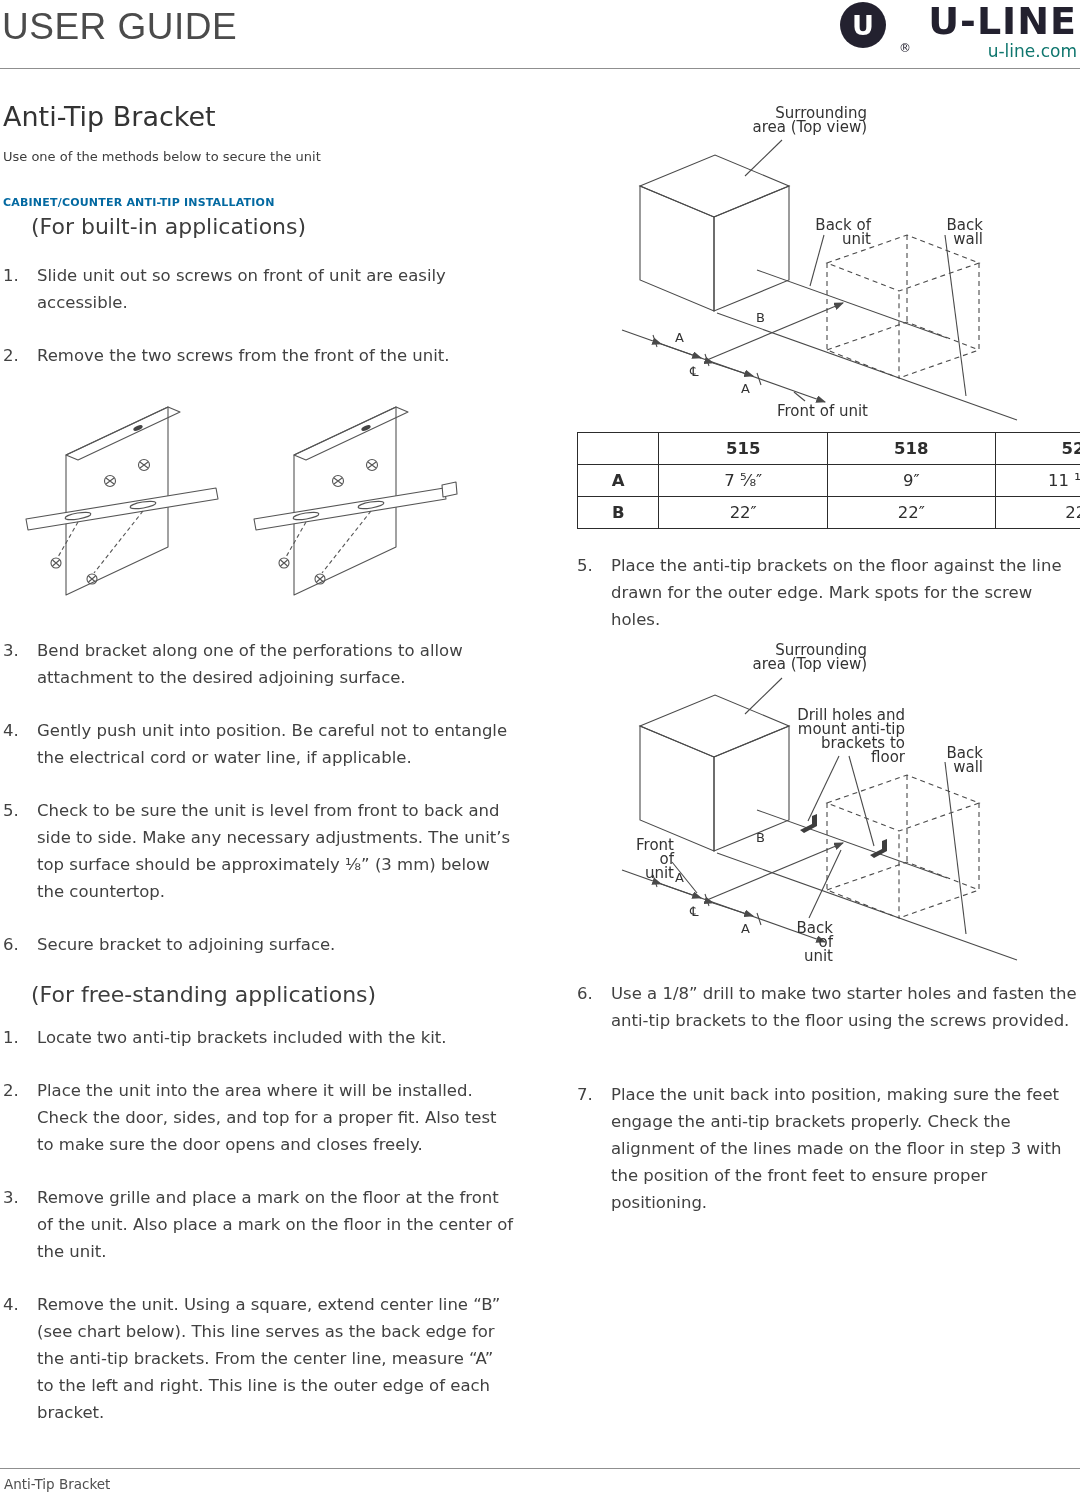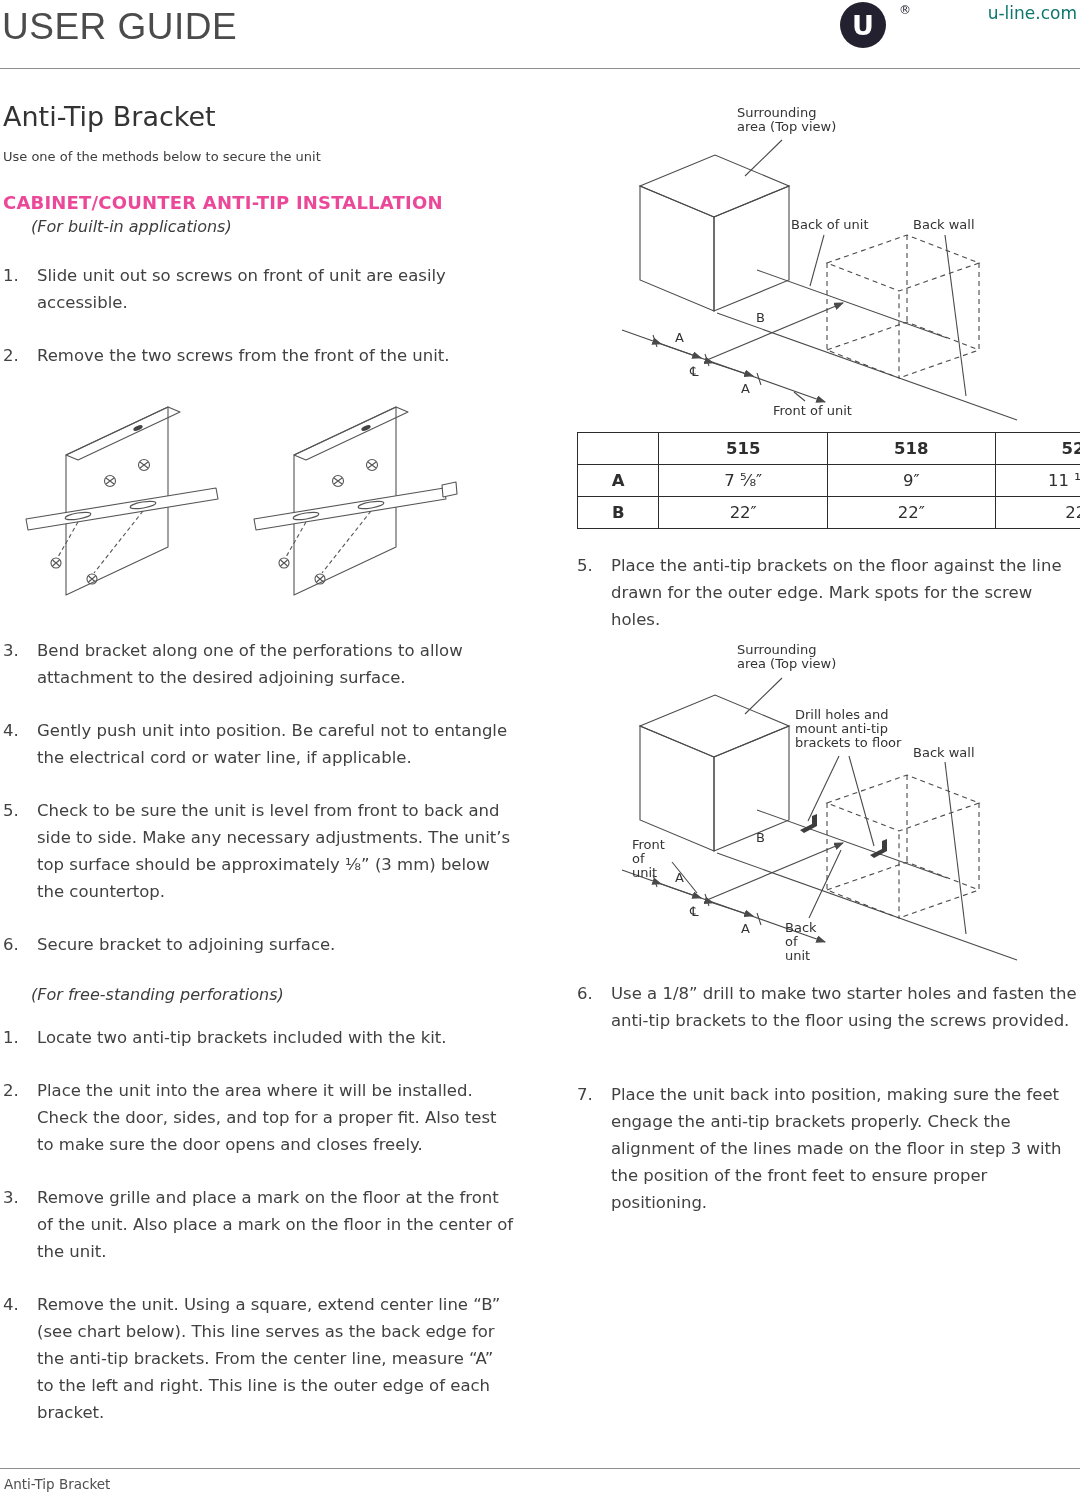--- a/index.html
+++ b/index.html
@@ -25,36 +25,36 @@
     font-size:38px; font-weight:bold; color:#23212f; letter-spacing:1px; line-height:38px;
     text-align:right; font-family:"DejaVu Sans",sans-serif;
   }
   .brand-sub { display:flex; justify-content:space-between; align-items:flex-start; margin-top:1px; }
   .reg { font-size:12px; color:#23212f; }
   .brand-site { font-size:17px; color:#0f766e; }
   
   .left-col { position:absolute; left:3px; top:100px; width:512px; }
   .page-title { font-size:27px; font-weight:400; color:#333; line-height:34px; margin-bottom:12px; }
   .page-subtitle { font-size:13px; line-height:22px; color:#3d3d3d; margin-bottom:24px; }
-  .section-heading { font-size:18px; font-weight:bold; color:#ec4899; line-height:21px; margin-bottom:3px; letter-spacing:0.2px; }
+  .section-heading { font-size:11px; font-weight:bold; color:#0369a1; line-height:21px; margin-bottom:3px; letter-spacing:0.2px; }
   .section-heading.second { margin-top:6px; }
-  .section-subheading { font-size:16px; line-height:22px; color:#3d3d3d; padding-left:28px; margin-bottom:24px;font-style:italic; }
+  .section-subheading { font-size:22px; line-height:22px; color:#3d3d3d; padding-left:28px; margin-bottom:24px; }
   .section-subheading.tight { margin-bottom:18px; }
   .step { display:flex; font-size:16.5px; line-height:27px; margin-bottom:26px; color:#414141; }
   .step-num { width:34px; flex:none; }
   .step-text { flex:1; }
   .illus { margin:0 0 14px 15px; width:440px; height:228px; }
   
   .diagram { position:absolute; left:577px; width:503px; }
   .diagram1 { top:98px; height:334px; }
   .diagram2 { top:638px; height:340px; }
   .diagram svg { position:absolute; left:0; top:0; }
   .dlabel {
-    position:absolute; font-size:13px; line-height:14px; color:#333;
-    white-space:pre-line; text-align:left;
+    position:absolute; font-size:15px; line-height:14px; color:#333;
+    white-space:pre-line; text-align:right;
   }
   .dim { position:absolute; font-size:13px; color:#333; }
   .size-table { position:absolute; left:577px; top:432px; width:586px; border-collapse:collapse; }
   .size-table th, .size-table td {
     border:1px solid #2c2c2c; text-align:center; font-size:16.5px; color:#2e2e2e; padding:5px 4px; height:32px;
   }
   .size-table th { font-weight:bold; }
   .rstep { position:absolute; left:577px; width:503px; margin-bottom:0; }
   .rstep5 { top:552px; }
   .rstep6 { top:980px; }
@@ -67,20 +67,21 @@
 <body>
 
 <div class="page">
 
   <div class="doc-title">USER GUIDE</div>
   <div class="brand">
     <div class="logo-circle">
       <span>U</span>
     </div>
     <div class="brand-right">
+      <div class="brand-name">U-LINE</div>
       <div class="brand-sub">
         <span class="reg">®</span>
         <span class="brand-site">u-line.com</span>
       </div>
     </div>
   </div>
   <div class="top-rule"></div>
 
   <div class="left-col">
     <div class="page-title">Anti-Tip Bracket</div>
@@ -154,21 +155,21 @@
     </div>
     <div class="step">
       <div class="step-num">5.</div>
       <div class="step-text">Check to be sure the unit is level from front to back and side to side. Make any necessary adjustments. The unit’s top surface should be approximately ⅛” (3 mm) below the countertop.</div>
     </div>
     <div class="step">
       <div class="step-num">6.</div>
       <div class="step-text">Secure bracket to adjoining surface.</div>
     </div>
 
-    <div class="section-subheading tight">(For free-standing perforations)</div>
+    <div class="section-subheading tight">(For free-standing applications)</div>
 
     <div class="step">
       <div class="step-num">1.</div>
       <div class="step-text">Locate two anti-tip brackets included with the kit.</div>
     </div>
     <div class="step">
       <div class="step-num">2.</div>
       <div class="step-text">Place the unit into the area where it will be installed. Check the door, sides, and top for a proper fit. Also test to make sure the door opens and closes freely.</div>
     </div>
     <div class="step">

